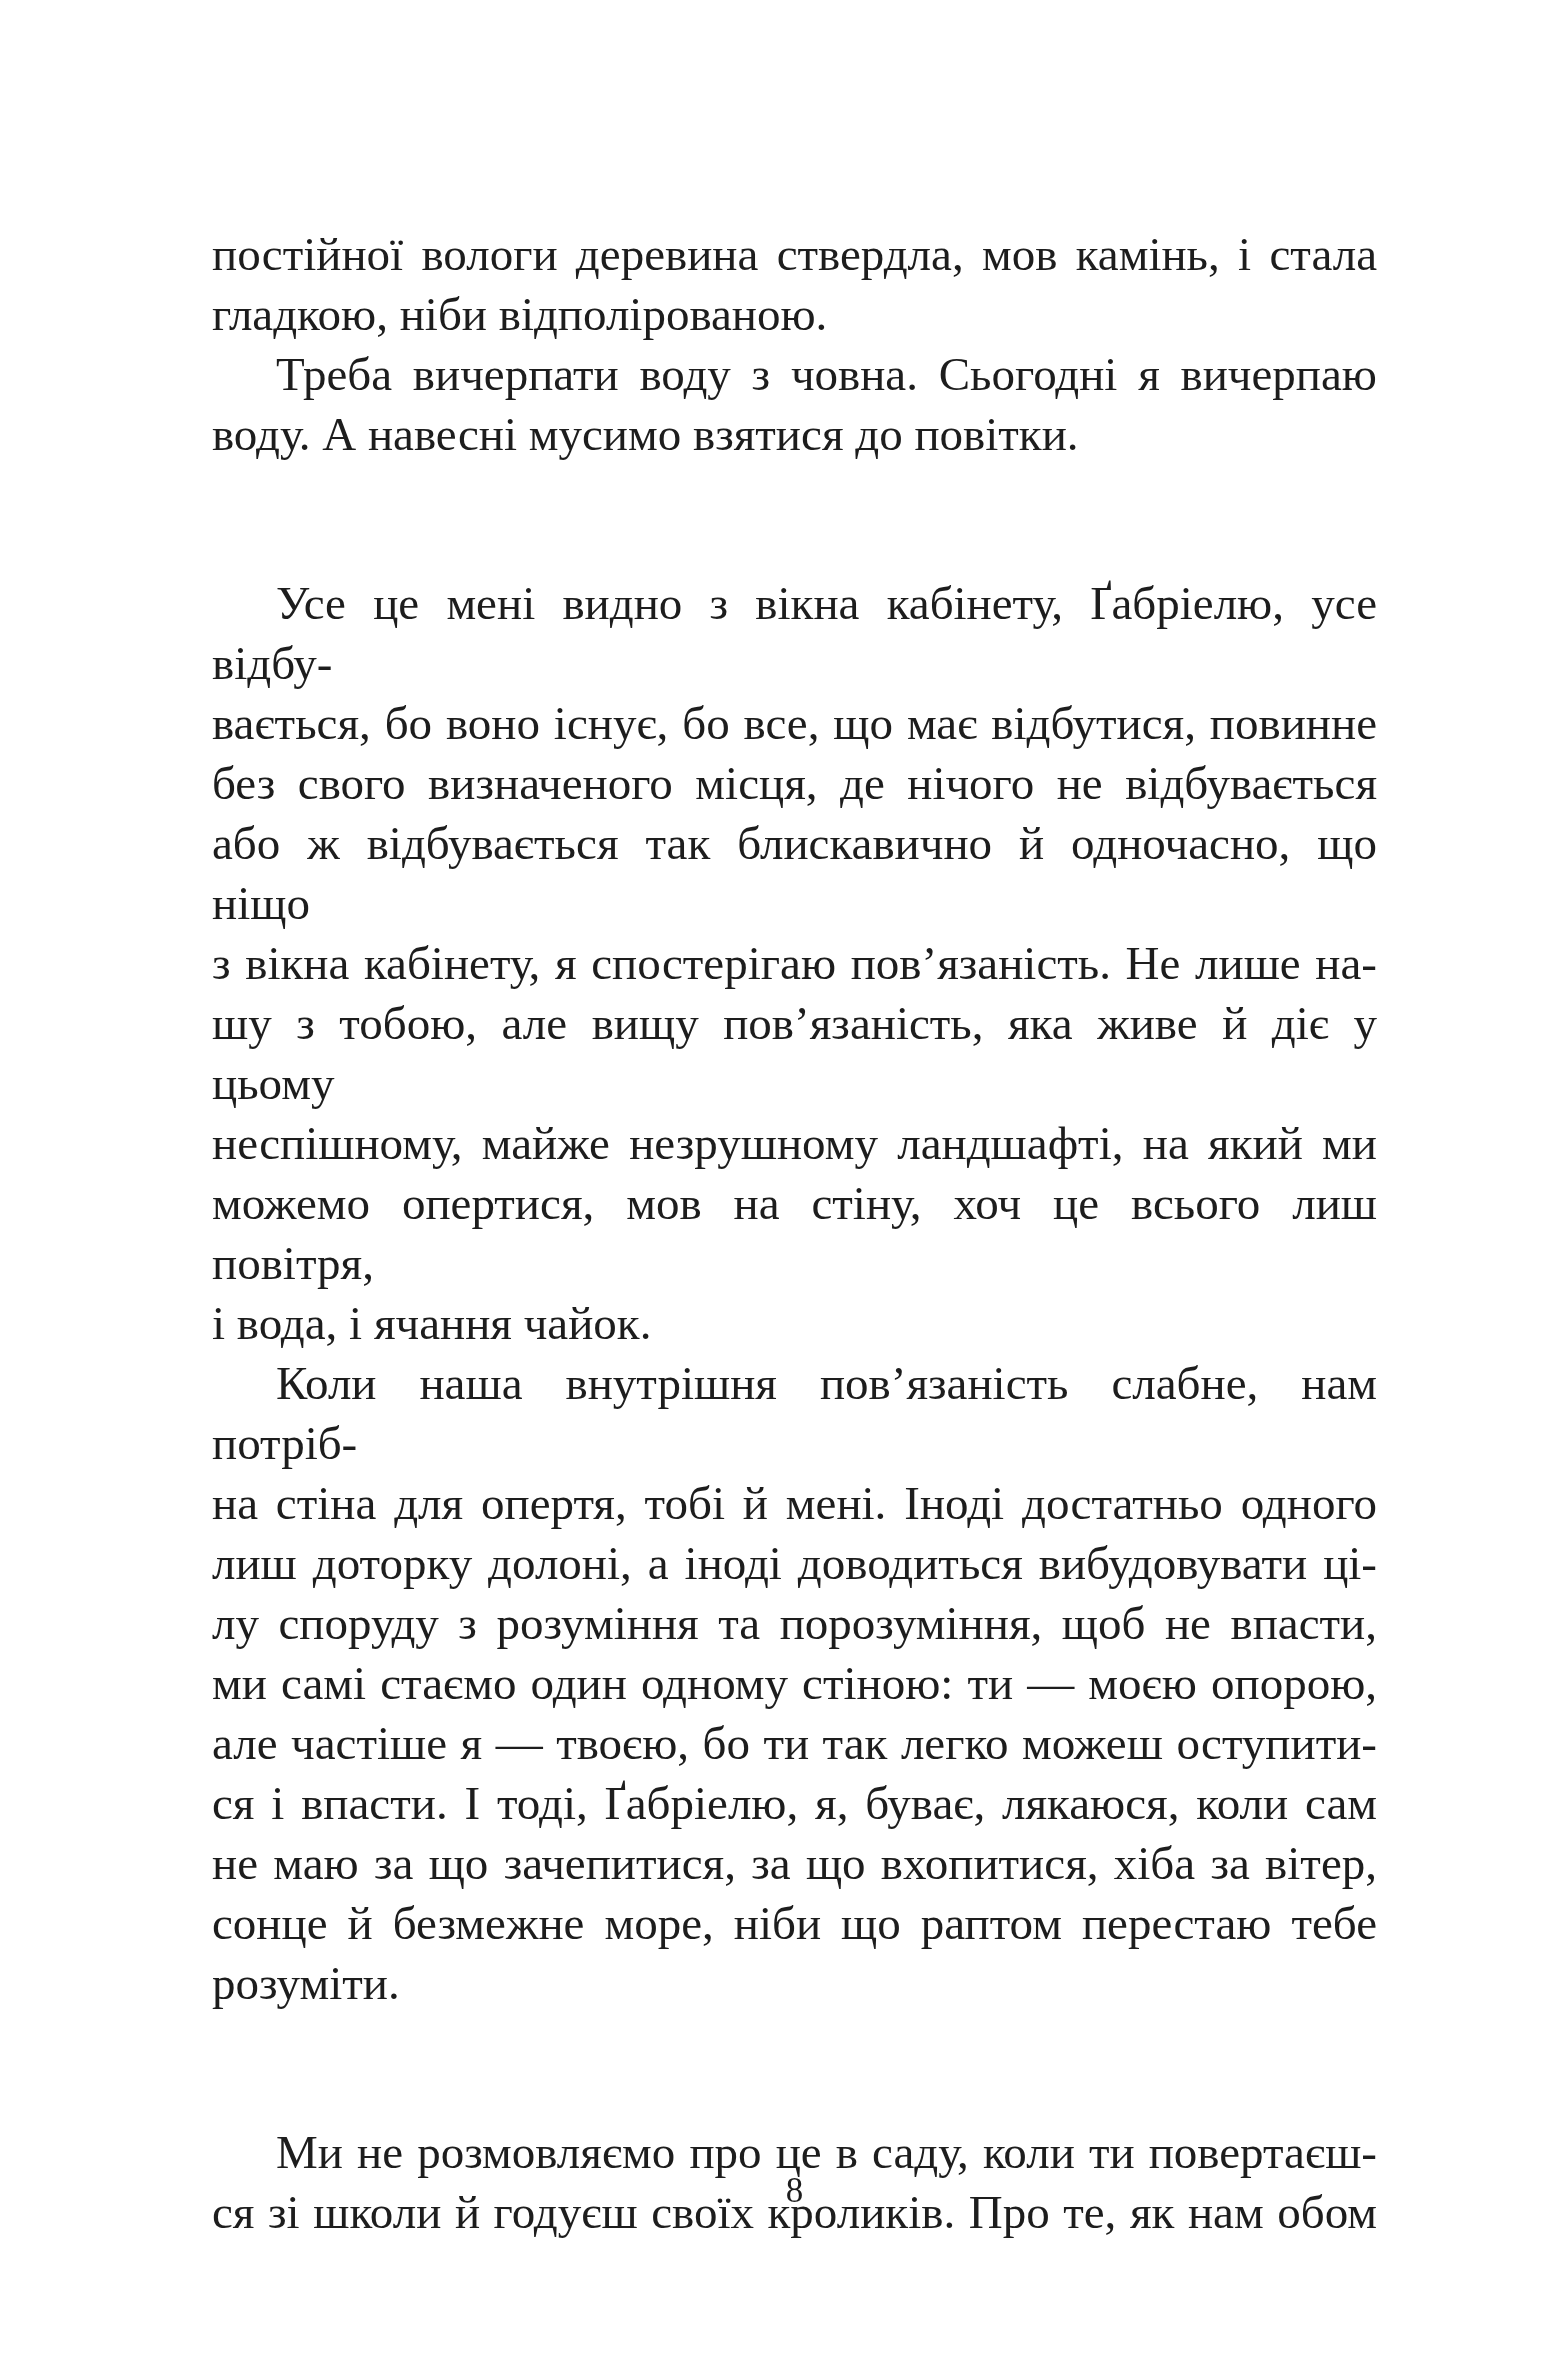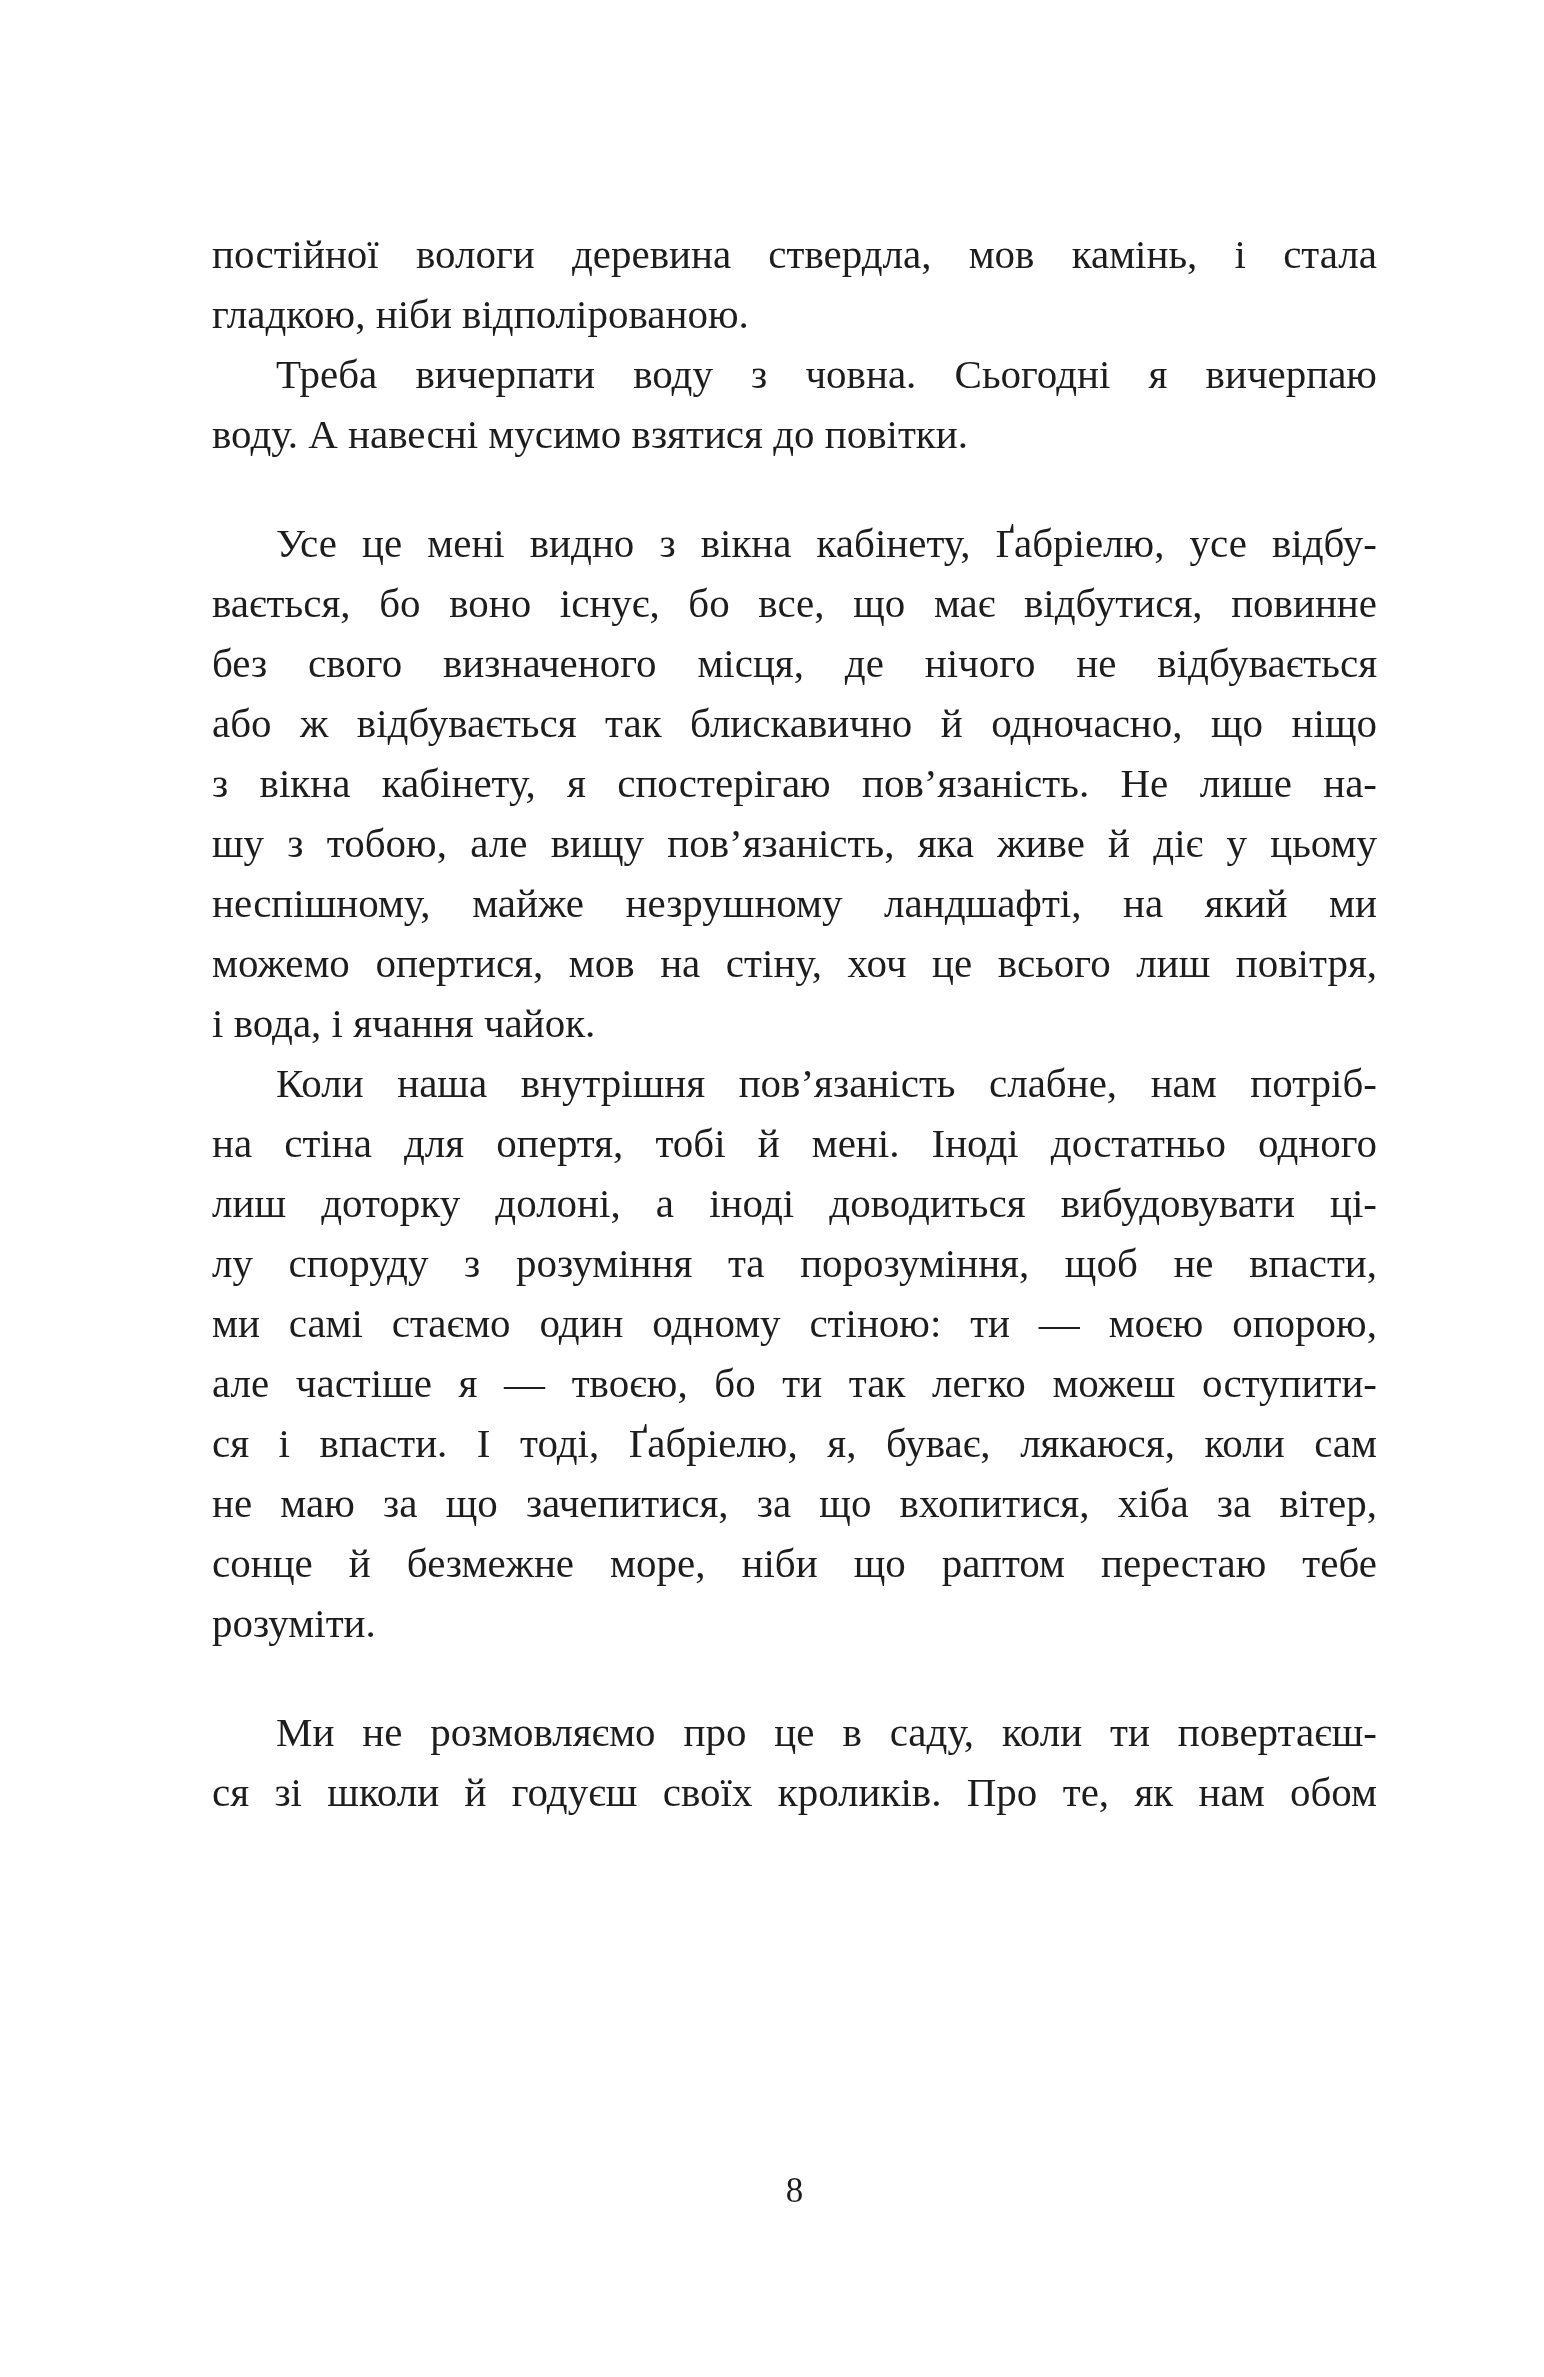--- a/index.html
+++ b/index.html
@@ -15,26 +15,26 @@
   .page {
     position: absolute;
     inset: 0;
     background: #ffffff;
   }
   .text-block {
     position: absolute;
     left: 212px;
     top: 224px;
     width: 1165px;
-    font-size: 41px;
+    font-size: 47px;
     line-height: 60px;
     font-weight: 400;
   }
   .para { margin: 0; }
-  .para.sb { margin-top: 49px; }
+  .para.sb { margin-top: 109px; }
   .line {
     text-align: justify;
     text-align-last: left;
     white-space: normal;
   }
   .line.j { text-align-last: justify; }
   .line.ind { text-indent: 64px; }
   .page-number {
     position: absolute;
     top: 2171px;

